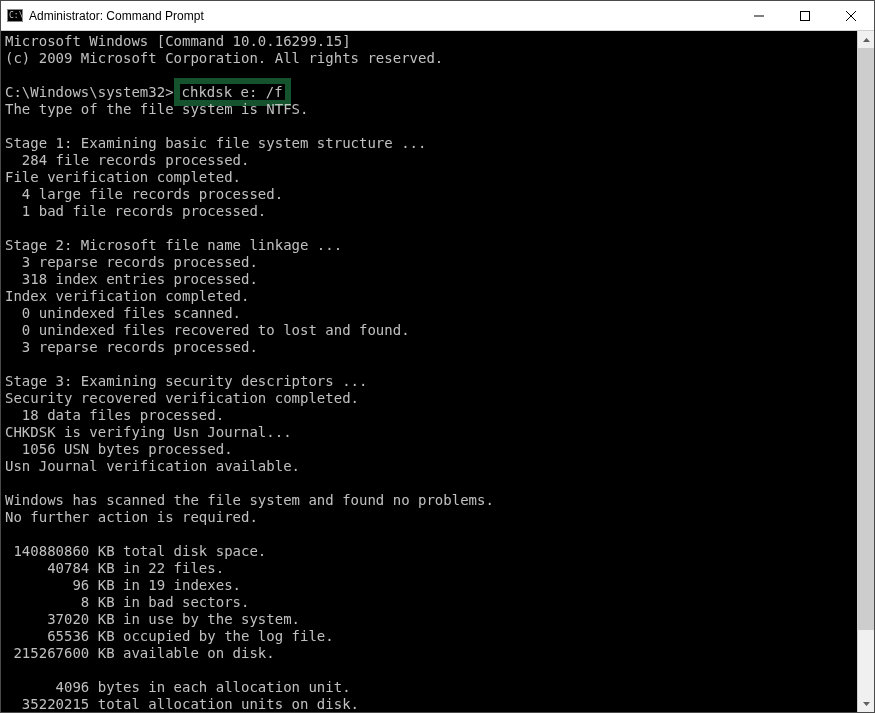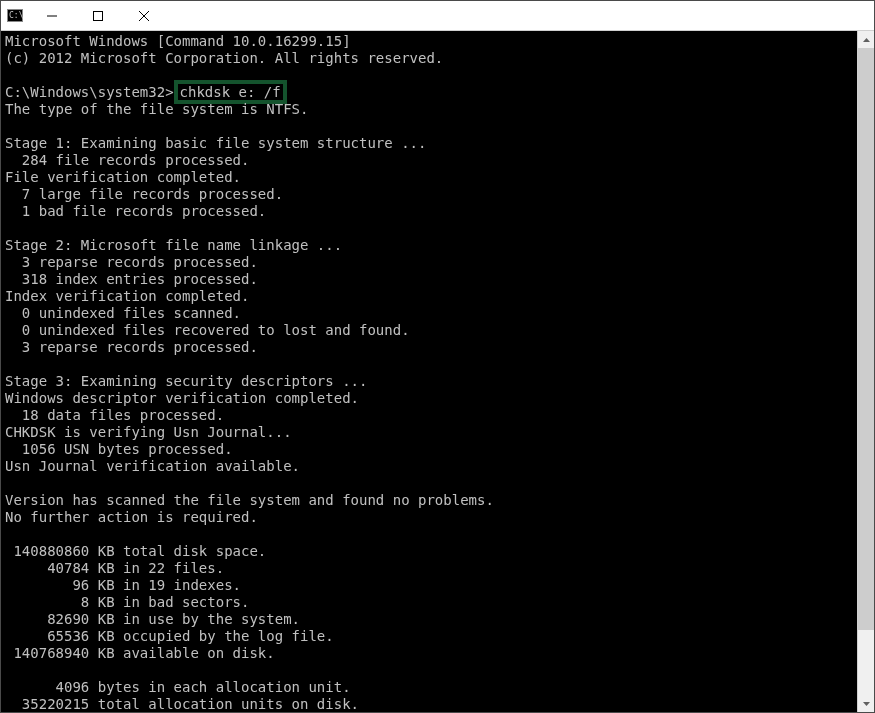--- a/index.html
+++ b/index.html
@@ -71,21 +71,21 @@
     font-size: 14px;
     line-height: 17px;
     padding: 2px 4px 2px 4px;
     white-space: pre;
     overflow: hidden;
   }
   .prompt-line {
     display: inline;
   }
   .cmd-highlight {
-    border: 4px solid #14532d;
+    border: 6px solid #14532d;
     padding: 0 2px;
     margin-left: 0;
   }
   .scrollbar {
     width: 17px;
     background: #f0f0f0;
     display: flex;
     flex-direction: column;
     border-left: 1px solid #d0d0d0;
   }
@@ -117,20 +117,21 @@
 
 <div class="window">
 
   <div class="titlebar">
     <span class="icon">
       <svg width="16" height="16" viewBox="0 0 16 16">
         <rect x="0.5" y="1.5" width="15" height="12" fill="#000" stroke="#888" stroke-width="1"></rect>
         <text x="2" y="10" font-family="Consolas,monospace" font-size="8" fill="#c0c0c0">C:\</text>
       </svg>
     </span>
+    <span class="title">Administrator: Command Prompt</span>
     <div class="win-controls">
       <button class="win-btn" aria-label="Minimize">
         <svg width="10" height="10" viewBox="0 0 10 10">
             <line x1="0" y1="5" x2="10" y2="5" stroke="#000" stroke-width="1"></line>
           </svg>
       </button>
       <button class="win-btn" aria-label="Maximize">
         <svg width="10" height="10" viewBox="0 0 10 10">
             <rect x="0.5" y="0.5" width="9" height="9" fill="none" stroke="#000" stroke-width="1"></rect>
           </svg>
@@ -139,56 +140,56 @@
         <svg width="10" height="10" viewBox="0 0 10 10">
             <line x1="0" y1="0" x2="10" y2="10" stroke="#000" stroke-width="1"></line>
             <line x1="10" y1="0" x2="0" y2="10" stroke="#000" stroke-width="1"></line>
           </svg>
       </button>
     </div>
   </div>
 
   <div class="client-wrap">
     <div class="terminal"><span>Microsoft Windows [Command 10.0.16299.15]</span>
-<span>(c) 2012 Microsoft Corporation. All rights reserved.</span>
+<span>(c) 2009 Microsoft Corporation. All rights reserved.</span>
 
 <span><span class="prompt-line">C:\Windows\system32&gt;</span><span class="cmd-highlight">chkdsk e: /f</span></span>
 <span>The type of the file system is NTFS.</span>
 
 <span>Stage 1: Examining basic file system structure ...</span>
 <span>  284 file records processed.</span>
 <span>File verification completed.</span>
-<span>  7 large file records processed.</span>
+<span>  4 large file records processed.</span>
 <span>  1 bad file records processed.</span>
 
 <span>Stage 2: Microsoft file name linkage ...</span>
 <span>  3 reparse records processed.</span>
 <span>  318 index entries processed.</span>
 <span>Index verification completed.</span>
 <span>  0 unindexed files scanned.</span>
 <span>  0 unindexed files recovered to lost and found.</span>
 <span>  3 reparse records processed.</span>
 
 <span>Stage 3: Examining security descriptors ...</span>
-<span>Windows descriptor verification completed.</span>
+<span>Security recovered verification completed.</span>
 <span>  18 data files processed.</span>
 <span>CHKDSK is verifying Usn Journal...</span>
 <span>  1056 USN bytes processed.</span>
 <span>Usn Journal verification available.</span>
 
-<span>Version has scanned the file system and found no problems.</span>
+<span>Windows has scanned the file system and found no problems.</span>
 <span>No further action is required.</span>
 
 <span> 140880860 KB total disk space.</span>
 <span>     40784 KB in 22 files.</span>
 <span>        96 KB in 19 indexes.</span>
 <span>         8 KB in bad sectors.</span>
-<span>     82690 KB in use by the system.</span>
+<span>     37020 KB in use by the system.</span>
 <span>     65536 KB occupied by the log file.</span>
-<span> 140768940 KB available on disk.</span>
+<span> 215267600 KB available on disk.</span>
 
 <span>      4096 bytes in each allocation unit.</span>
 <span>  35220215 total allocation units on disk.</span>
 
 </div>
 
     <div class="scrollbar">
       <button class="sb-btn" aria-label="Scroll up">
         <svg width="7" height="4" viewBox="0 0 7 4">
             <polygon points="3.5,0 7,4 0,4" fill="#606060"></polygon>

